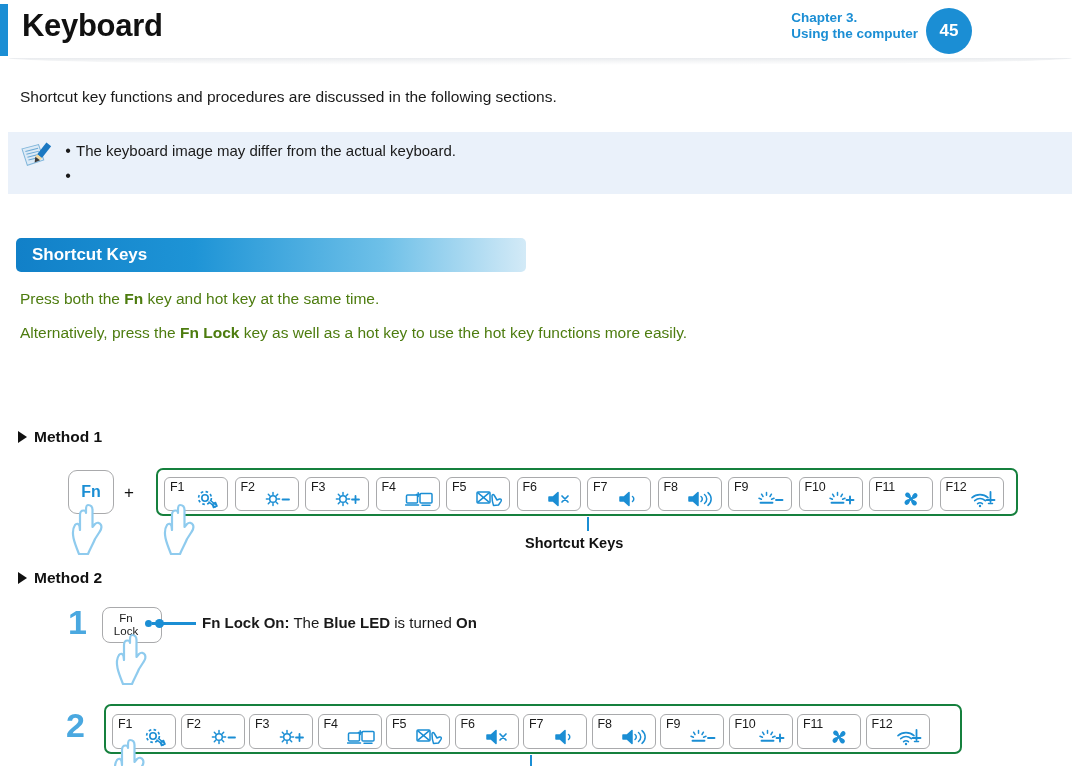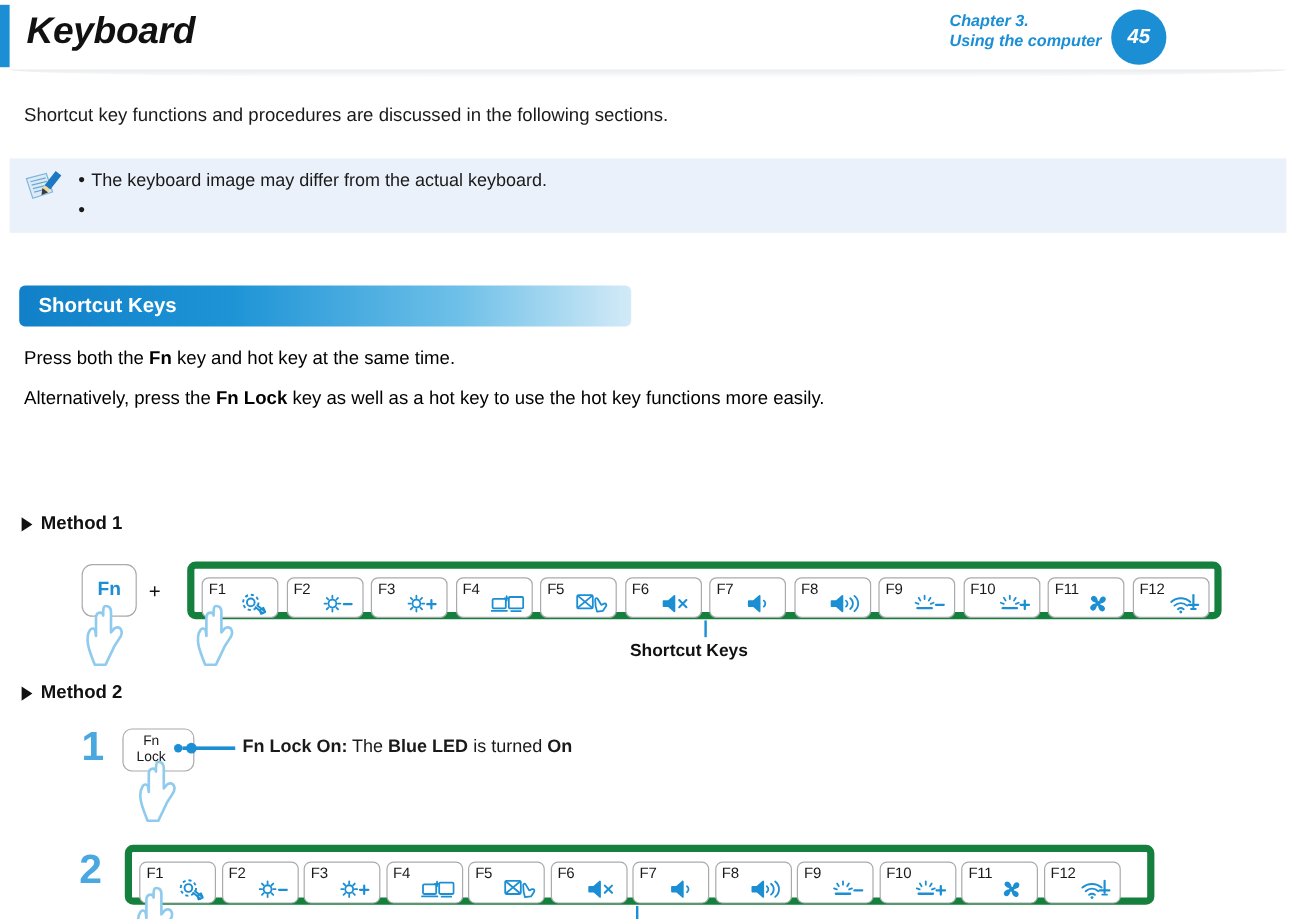--- a/index.html
+++ b/index.html
@@ -9,21 +9,20 @@
     font-family: "Liberation Sans", sans-serif;
     color: #1a1a1a;
     overflow: hidden;
   }
 
   
   .header {
     position: relative;
     height: 62px;
     width: 980px;
-    font-style: italic;
   }
   .header-accent {
     position: absolute;
     left: 0; top: 4px;
     width: 8px; height: 52px;
     background: #1b8ed4;
   }
   .page-title {
     position: absolute;
     left: 22px; top: 8px;
@@ -116,21 +115,21 @@
     margin-left: 16px;
     color: #ffffff;
     font-size: 17px;
     font-weight: bold;
   }
 
   .para {
     position: absolute;
     left: 20px;
     font-size: 15.5px;
-    color: #000000;
+    color: #4d7c0f;
   }
   .para-1 { top: 228px; }
   .para-2 { top: 262px; }
   .para b { font-weight: bold; }
 
   
   .method-label {
     position: absolute;
     left: 18px;
     font-size: 15.5px;
@@ -170,21 +169,21 @@
     font-size: 16px; font-weight: bold; color: #1b8ed4;
   }
   .plus-sign {
     position: absolute;
     left: 124px; top: 421px;
     font-size: 17px; color: #111111;
   }
 
   .fkey-group {
     position: absolute;
-    border: 6px solid #15803d;
+    border: 2px solid #15803d;
     border-radius: 7px;
     background: #ffffff;
   }
   .group-1 { left: 156px; top: 406px; width: 862px; height: 48px; }
   .group-2 { left: 104px; top: 642px; width: 858px; height: 50px; }
 
   .fkey {
     position: absolute;
     top: 7px;
     height: 34px;

